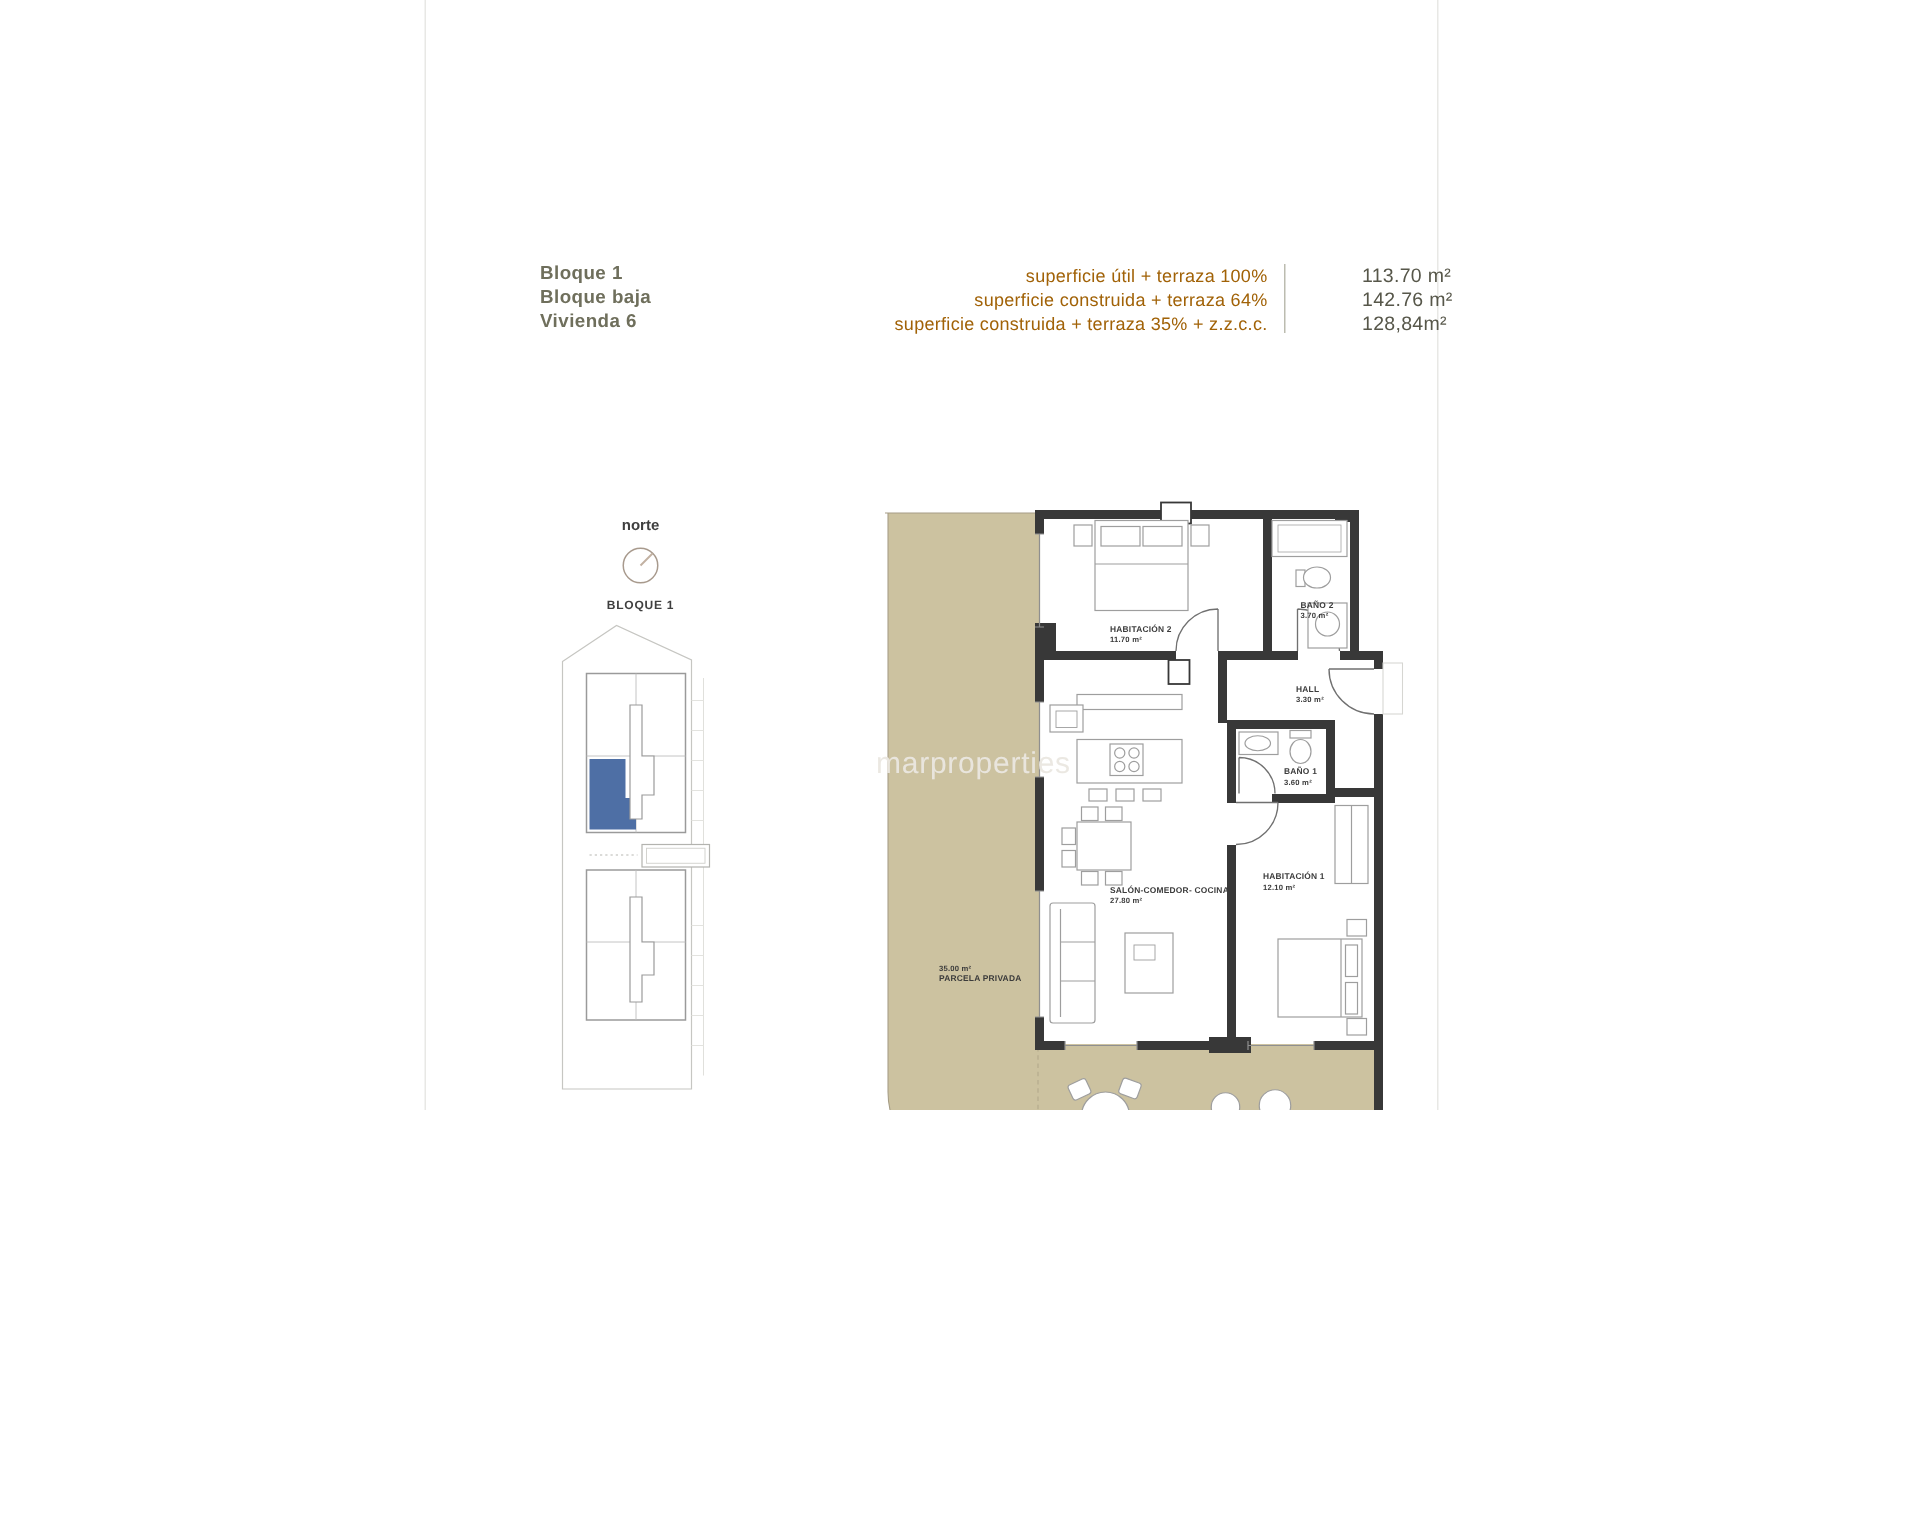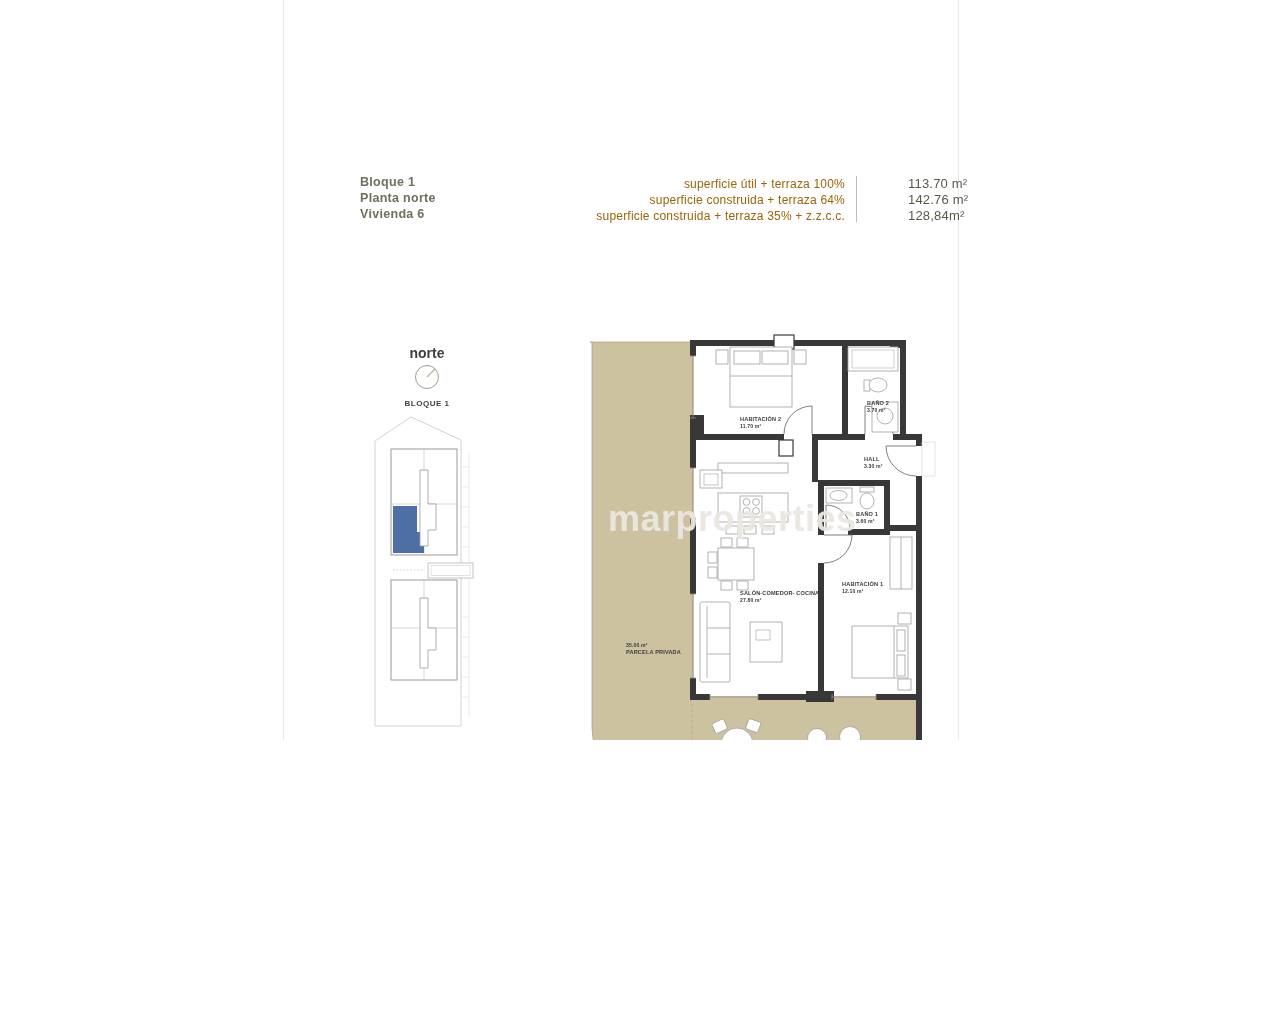--- a/index.html
+++ b/index.html
@@ -12,21 +12,21 @@
   .hdr-left{position:absolute;left:360px;top:174px;font-size:12.5px;font-weight:700;
             color:#6f6f5c;letter-spacing:.3px;line-height:16px;}
   .hdr-labels{position:absolute;left:520px;top:176px;width:325px;text-align:right;
               font-size:12px;color:#a16207;letter-spacing:.2px;line-height:16px;}
   .hdr-divider{position:absolute;left:856px;top:176px;width:1px;height:46px;background:#bcbcb0;}
   .hdr-values{position:absolute;left:867px;top:176px;font-size:13px;font-weight:400;
               color:#57574a;letter-spacing:.2px;line-height:16px;margin-left:41px;}
 
   
   .compass-label{position:absolute;left:405px;top:345px;width:44px;text-align:center;
-                 font-size:14px;font-weight:600;color:#3f3f3f;}
+                 font-size:10px;font-weight:600;color:#3f3f3f;}
   .compass-svg{position:absolute;left:411px;top:361px;}
   .siteplan-title{position:absolute;left:398px;top:399px;width:58px;text-align:center;
                   font-size:8px;font-weight:700;letter-spacing:.5px;color:#3f3f3f;}
   .siteplan-svg{position:absolute;left:355px;top:412px;}
 
   
   .scalebar{position:absolute;left:352px;top:752px;width:150px;height:28px;}
   .sb-num{position:absolute;top:0;transform:translateX(-50%);font-size:8.5px;color:#4a4a4a;}
   .sb-bar{position:absolute;left:6px;top:13px;width:133px;height:8px;border:1px solid #8d8d89;
           display:flex;box-sizing:content-box;}
@@ -34,34 +34,34 @@
   .sb-seg + .sb-seg{border-left:1px solid #8d8d89;box-sizing:border-box;}
   .sb-a{background:#edebe7}.sb-b{background:#d8d5cf}
 
   
   .floorplan-svg{position:absolute;left:580px;top:330px;}
   .floorplan-svg text{font-family:"Liberation Sans",sans-serif;fill:#3b3b3b;font-weight:700;
                       letter-spacing:.15px;}
   .t-name{font-size:5.6px}
   .t-area{font-size:5.1px}
 
-  .watermark{position:absolute;left:608px;top:498px;font-size:36px;font-weight:700;
+  .watermark{position:absolute;left:584px;top:498px;font-size:20px;font-weight:400;
              letter-spacing:.5px;color:rgba(234,231,224,0.95);z-index:5;user-select:none;}
 </style>
 </head>
 <body>
 
 <div class="page">
 
   <div class="edge edge-l"></div>
   <div class="edge edge-r"></div>
 
   <div class="hdr-left">
     <div>Bloque 1</div>
-    <div>Planta norte</div>
+    <div>Bloque baja</div>
     <div>Vivienda 6</div>
   </div>
   <div class="hdr-labels">
     <div>superficie útil + terraza 100%</div>
     <div>superficie construida + terraza 64%</div>
     <div>superficie construida + terraza 35% + z.z.c.c.</div>
   </div>
   <div class="hdr-divider"></div>
   <div class="hdr-values">
     <div>113.70 m²</div>

